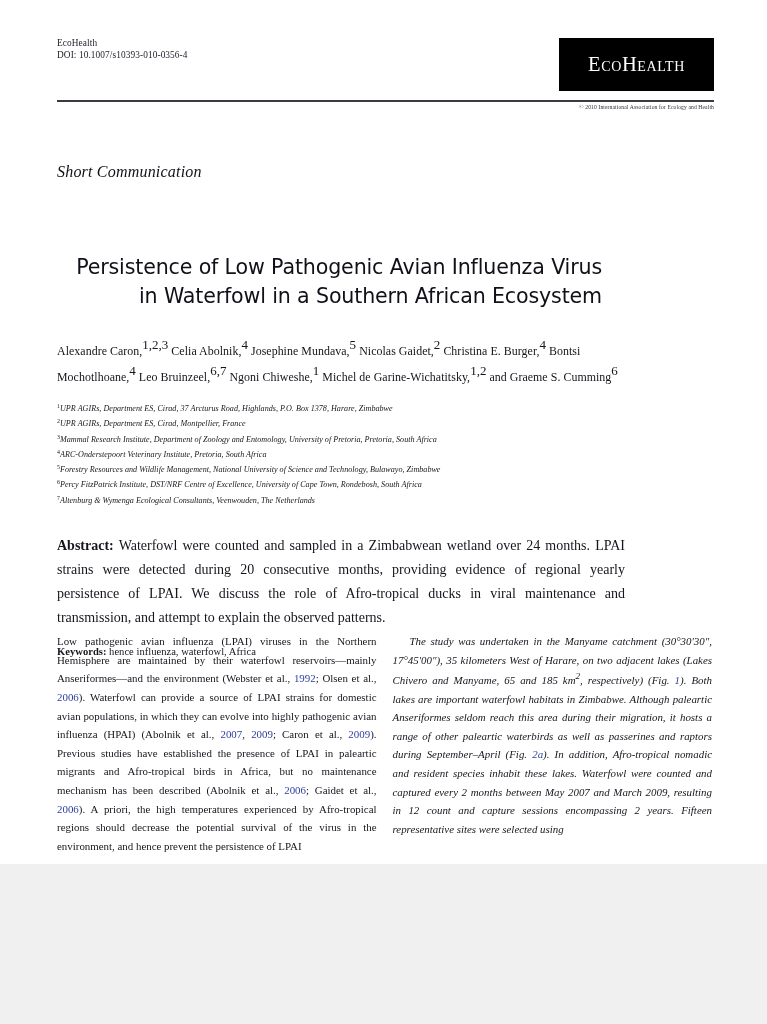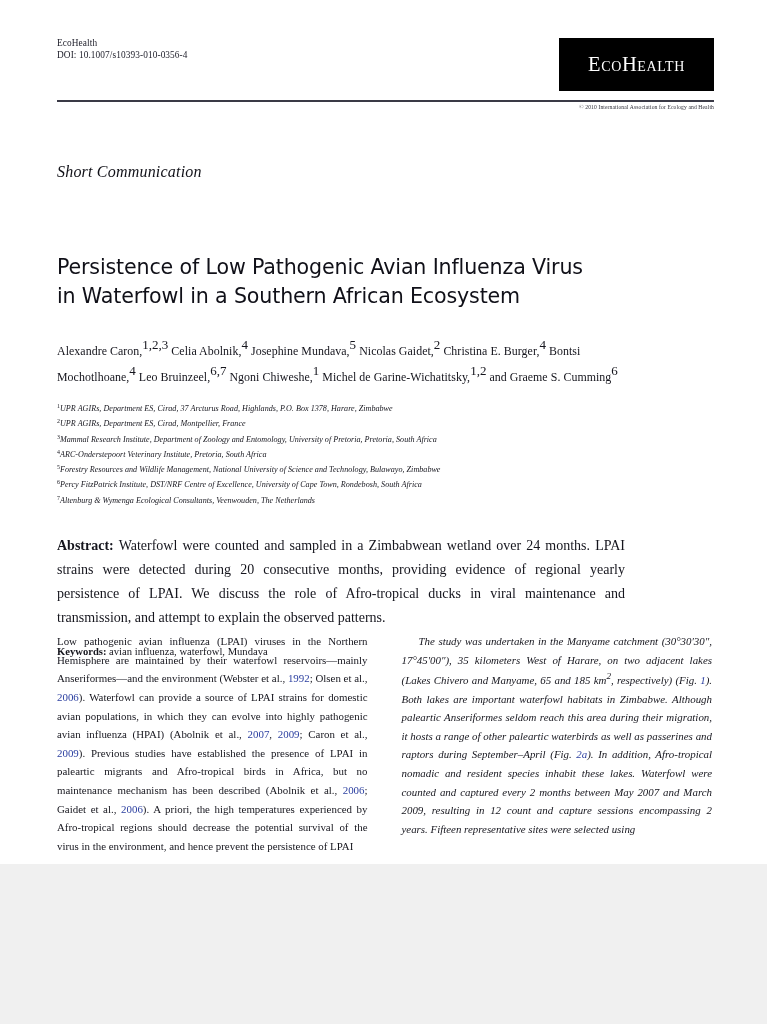--- a/index.html
+++ b/index.html
@@ -101,20 +101,21 @@
   
   .title {
     margin-top: 72px;
     font-family: "DejaVu Sans", "Liberation Sans", sans-serif;
     font-size: 20.6px;
     font-weight: 400;
     line-height: 1.42;
     color: #101018;
     letter-spacing: -0.15px;
     max-width: 545px;
+    text-align: right;
   }
 
   
   .authors {
     margin-top: 24px;
     font-size: 11.9px;
     line-height: 1.52;
     color: #14141c;
     max-width: 568px;
     letter-spacing: 0.05px;
@@ -148,21 +149,21 @@
     color: #15151d;
   }
 
   
   .body-cols {
     position: absolute;
     left: 0;
     right: 0;
     top: 594px;
     display: flex;
-    gap: 34px;
+    gap: 16px;
   }
   .col {
     width: 322px;
     font-size: 10.9px;
     line-height: 1.71;
     text-align: justify;
     color: #15151d;
   }
   .col p { margin: 0; }
   .col p.indent { text-indent: 17px; font-style: italic; }
@@ -238,21 +239,21 @@
         <div><sup>7</sup><span>Altenburg &amp; Wymenga Ecological Consultants, Veenwouden, The Netherlands</span></div>
       </div>
 
     <div class="abstract">
       <b>Abstract:</b>
       <span>Waterfowl were counted and sampled in a Zimbabwean wetland over 24 months. LPAI strains were detected during 20 consecutive months, providing evidence of regional yearly persistence of LPAI. We discuss the role of Afro-tropical ducks in viral maintenance and transmission, and attempt to explain the observed patterns.</span>
     </div>
 
     <div class="keywords">
       <b>Keywords:</b>
-      <span>avian influenza, waterfowl, Mundava</span>
+      <span>hence influenza, waterfowl, Africa</span>
     </div>
 
     <div class="body-cols">
       <div class="col">
         <p id="lcol-p1"><span>Low pathogenic avian influenza (LPAI) viruses in the Northern Hemisphere are maintained by their waterfowl reservoirs—mainly Anseriformes—and the environment (Webster et al., </span><a class="cite" href="#">1992</a><span>; Olsen et al., </span><a class="cite" href="#">2006</a><span>). Waterfowl can provide a source of LPAI strains for domestic avian populations, in which they can evolve into highly pathogenic avian influenza (HPAI) (Abolnik et al., </span><a class="cite" href="#">2007</a><span>, </span><a class="cite" href="#">2009</a><span>; Caron et al., </span><a class="cite" href="#">2009</a><span>). Previous studies have established the presence of LPAI in paleartic migrants and Afro-tropical birds in Africa, but no maintenance mechanism has been described (Abolnik et al., </span><a class="cite" href="#">2006</a><span>; Gaidet et al., </span><a class="cite" href="#">2006</a><span>). A priori, the high temperatures experienced by Afro-tropical regions should decrease the potential survival of the virus in the environment, and hence prevent the persistence of LPAI</span></p>
       </div>
       <div class="col">
         <p class="indent" id="rcol-p2"><span>The study was undertaken in the Manyame catchment (30°30′30″, 17°45′00″), 35 kilometers West of Harare, on two adjacent lakes (Lakes Chivero and Manyame, 65 and 185 km</span><sup>2</sup><span>, respectively) (Fig. </span><a class="cite" href="#">1</a><span>). Both lakes are important waterfowl habitats in Zimbabwe. Although paleartic Anseriformes seldom reach this area during their migration, it hosts a range of other paleartic waterbirds as well as passerines and raptors during September–April (Fig. </span><a class="cite" href="#">2a</a><span>). In addition, Afro-tropical nomadic and resident species inhabit these lakes. Waterfowl were counted and captured every 2 months between May 2007 and March 2009, resulting in 12 count and capture sessions encompassing 2 years. Fifteen representative sites were selected using</span></p>
       </div>
     </div>

